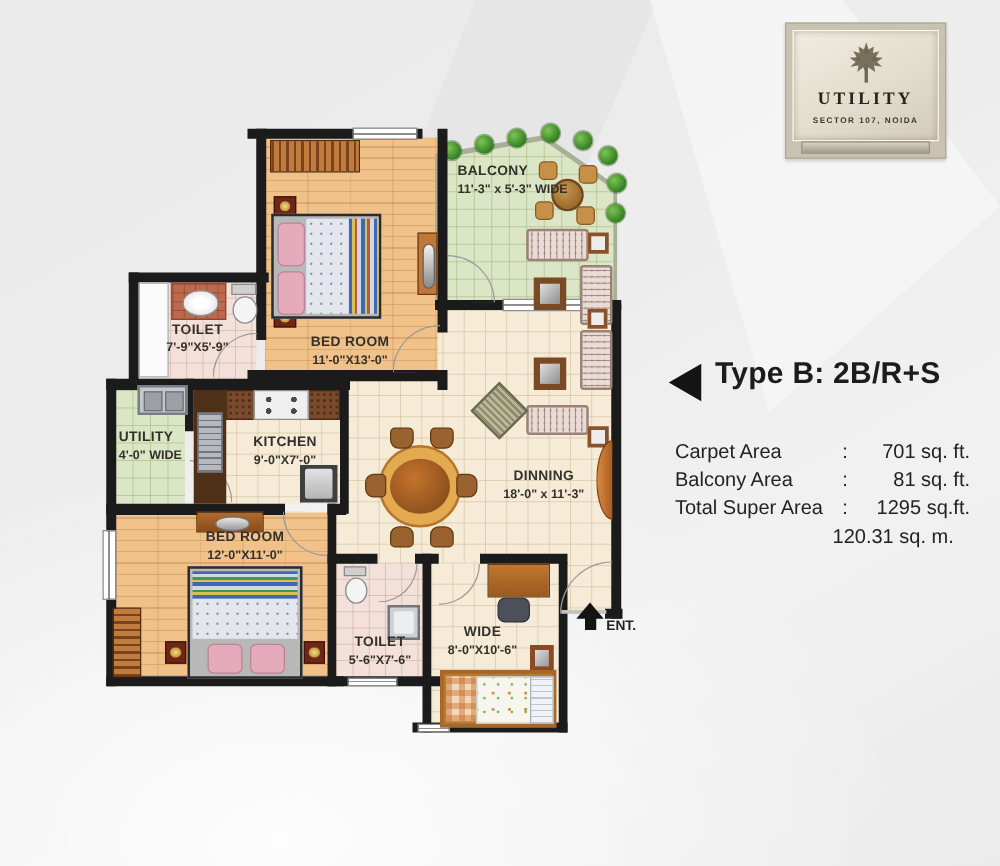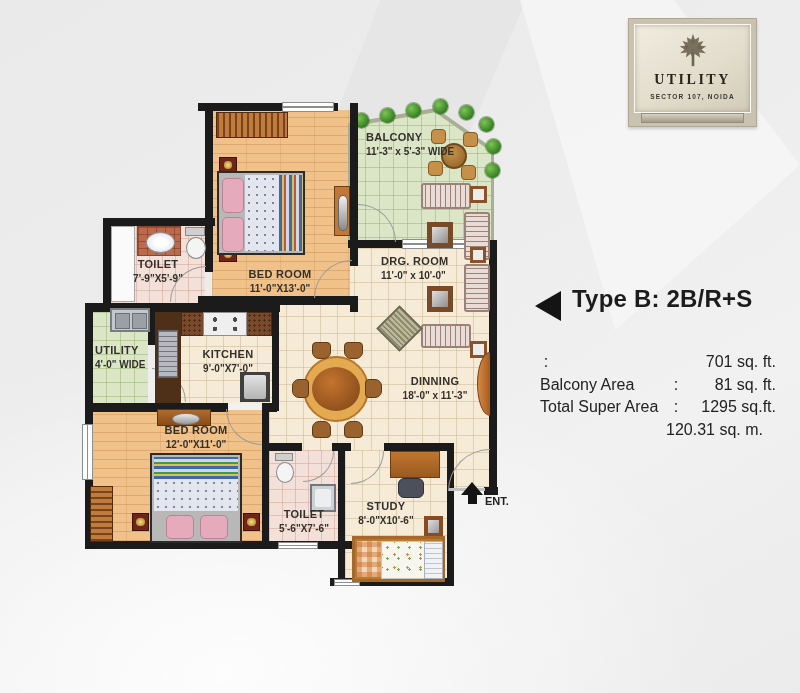--- a/index.html
+++ b/index.html
@@ -287,24 +287,20 @@
       <span class="d">11'-3" x 5'-3" WIDE</span>
   </div>
   <div class="rlabel" style="left:224px;top:268px;width:112px">
     <span class="n">BED ROOM</span>
       <span class="d">11'-0"X13'-0"</span>
   </div>
   <div class="rlabel" style="left:116px;top:258px;width:84px">
     <span class="n">TOILET</span>
       <span class="d">7'-9"X5'-9"</span>
   </div>
-  <div class="rlabel la" style="left:381px;top:255px;width:86px">
-    <span class="n">DRG. ROOM</span>
-      <span class="d">11'-0" x 10'-0"</span>
-  </div>
   <div class="rlabel la" style="left:95px;top:344px;width:62px">
     <span class="n">UTILITY</span>
       <span class="d">4'-0" WIDE</span>
   </div>
   <div class="rlabel" style="left:190px;top:348px;width:76px">
     <span class="n">KITCHEN</span>
       <span class="d">9'-0"X7'-0"</span>
   </div>
   <div class="rlabel" style="left:394px;top:375px;width:82px">
     <span class="n">DINNING</span>
@@ -312,29 +308,30 @@
   </div>
   <div class="rlabel" style="left:150px;top:424px;width:92px">
     <span class="n">BED ROOM</span>
       <span class="d">12'-0"X11'-0"</span>
   </div>
   <div class="rlabel" style="left:271px;top:508px;width:66px">
     <span class="n">TOILET</span>
       <span class="d">5'-6"X7'-6"</span>
   </div>
   <div class="rlabel" style="left:350px;top:500px;width:72px">
-    <span class="n">STUDY</span>
+    <span class="n">WIDE</span>
       <span class="d">8'-0"X10'-6"</span>
   </div>
 
   <div class="type-arrow" style="left:535px;top:291px"></div>
   <div class="type-label" style="left:572px;top:285px">Type B: 2B/R+S</div>
 
   <div class="areas">
     <div class="arow">
+      <span class="a-label">Carpet Area</span>
       <span class="a-sep">:</span>
       <span class="a-val">701 sq. ft.</span>
     </div>
     <div class="arow">
       <span class="a-label">Balcony Area</span>
       <span class="a-sep">:</span>
       <span class="a-val">81 sq. ft.</span>
     </div>
     <div class="arow">
       <span class="a-label">Total Super Area</span>

